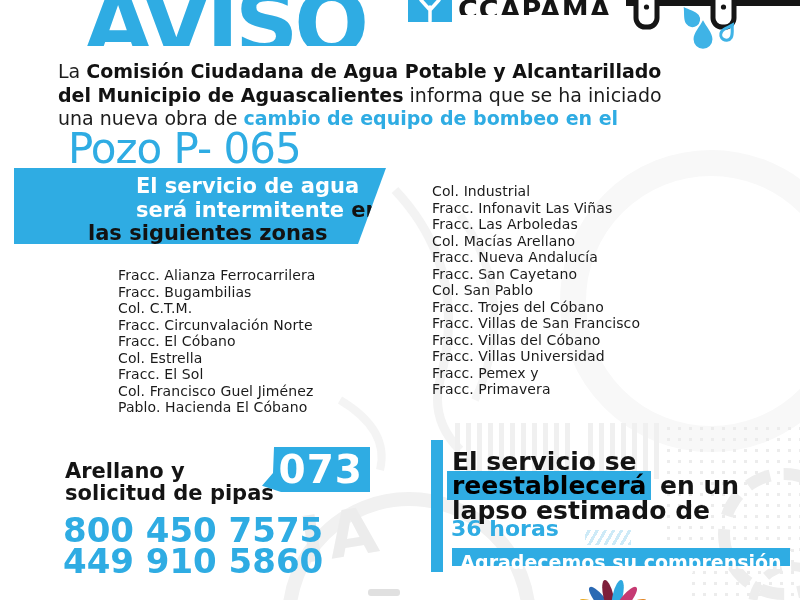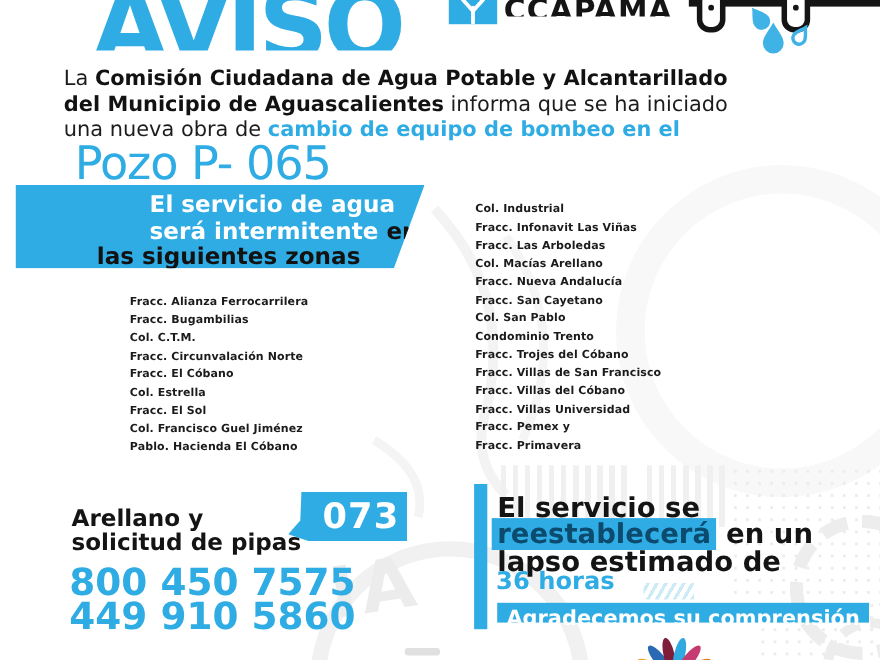--- a/index.html
+++ b/index.html
@@ -38,42 +38,42 @@
 
   
   .banner{position:absolute;left:14px;top:168px;width:372px;height:76px;background:var(--accent);
           clip-path:polygon(0 0,100% 0,calc(100% - 28px) 100%,0 100%);
           padding:7px 0 0 74px;box-sizing:border-box;
           font-size:21px;line-height:23.5px;font-weight:bold;}
   .banner .w{color:#ffffff;margin-left:48px;}
   .banner .k{color:#121212;}
 
   
-  .zones{position:absolute;font-size:10px;font-weight:bold;color:#1b1b1b;line-height:16.5px;letter-spacing:.1px;}
+  .zones{position:absolute;font-size:14px;font-weight:normal;color:#1b1b1b;line-height:16.5px;letter-spacing:.1px;}
   #zones-left{left:118px;top:267px;}
   #zones-right{left:432px;top:183px;}
 
   
   .info-label{position:absolute;left:65px;top:461px;font-size:21px;line-height:21.5px;font-weight:bold;color:#141414;}
   .box073{position:absolute;left:262px;top:447px;width:108px;height:45px;background:var(--accent);
           clip-path:polygon(12px 0,100% 0,100% 100%,19px 100%,0 86%,11px 58%);
-          color:#fff;font-size:32px;line-height:45px;font-weight:bold;text-align:right;
+          color:#fff;font-size:39px;line-height:45px;font-weight:bold;text-align:right;
           padding-right:7px;box-sizing:border-box;letter-spacing:1px;}
   .phone{position:absolute;left:63px;font-size:34px;font-weight:bold;color:var(--accent);letter-spacing:0;}
   #phone1{top:510px;}
   #phone2{top:541px;}
 
   
   .vbar{position:absolute;left:431px;top:440px;width:12px;height:132px;background:var(--accent);}
   .r-line{position:absolute;font-size:25px;font-weight:bold;color:#141414;white-space:nowrap;}
   #rl1{left:452px;top:447px;}
   #rl2{left:447px;top:471px;}
   #rl3{left:452px;top:496px;}
   #rl4{left:451px;top:516px;font-size:22px;color:var(--accent);}
-  .hl{background:var(--accent);color:#0c4a6e;padding:0 5px;display:inline-block;}
+  .hl{background:var(--accent);color:#000000;padding:0 5px;display:inline-block;}
   .footer-bar{position:absolute;left:452px;top:548px;width:338px;height:18px;background:var(--accent);
               color:#fff;font-size:19px;line-height:28px;font-weight:bold;text-align:center;}
 </style>
 </head>
 <body>
 
 <div class="poster">
 
   <div class="layer bg">
     <div class="wm-ring" style="left:282px;top:492px;width:226px;height:226px;"></div>
@@ -148,21 +148,20 @@
         <div>Pablo. Hacienda El Cóbano</div>
       </div>
     <div id="zones-right" class="zones">
         <div>Col. Industrial</div>
         <div>Fracc. Infonavit Las Viñas</div>
         <div>Fracc. Las Arboledas</div>
         <div>Col. Macías Arellano</div>
         <div>Fracc. Nueva Andalucía</div>
         <div>Fracc. San Cayetano</div>
         <div>Col. San Pablo</div>
-        <div>Condominio Trento</div>
         <div>Fracc. Trojes del Cóbano</div>
         <div>Fracc. Villas de San Francisco</div>
         <div>Fracc. Villas del Cóbano</div>
         <div>Fracc. Villas Universidad</div>
         <div>Fracc. Pemex y</div>
         <div>Fracc. Primavera</div>
       </div>
 
     <div class="info-label">
       <div>Arellano y</div>

